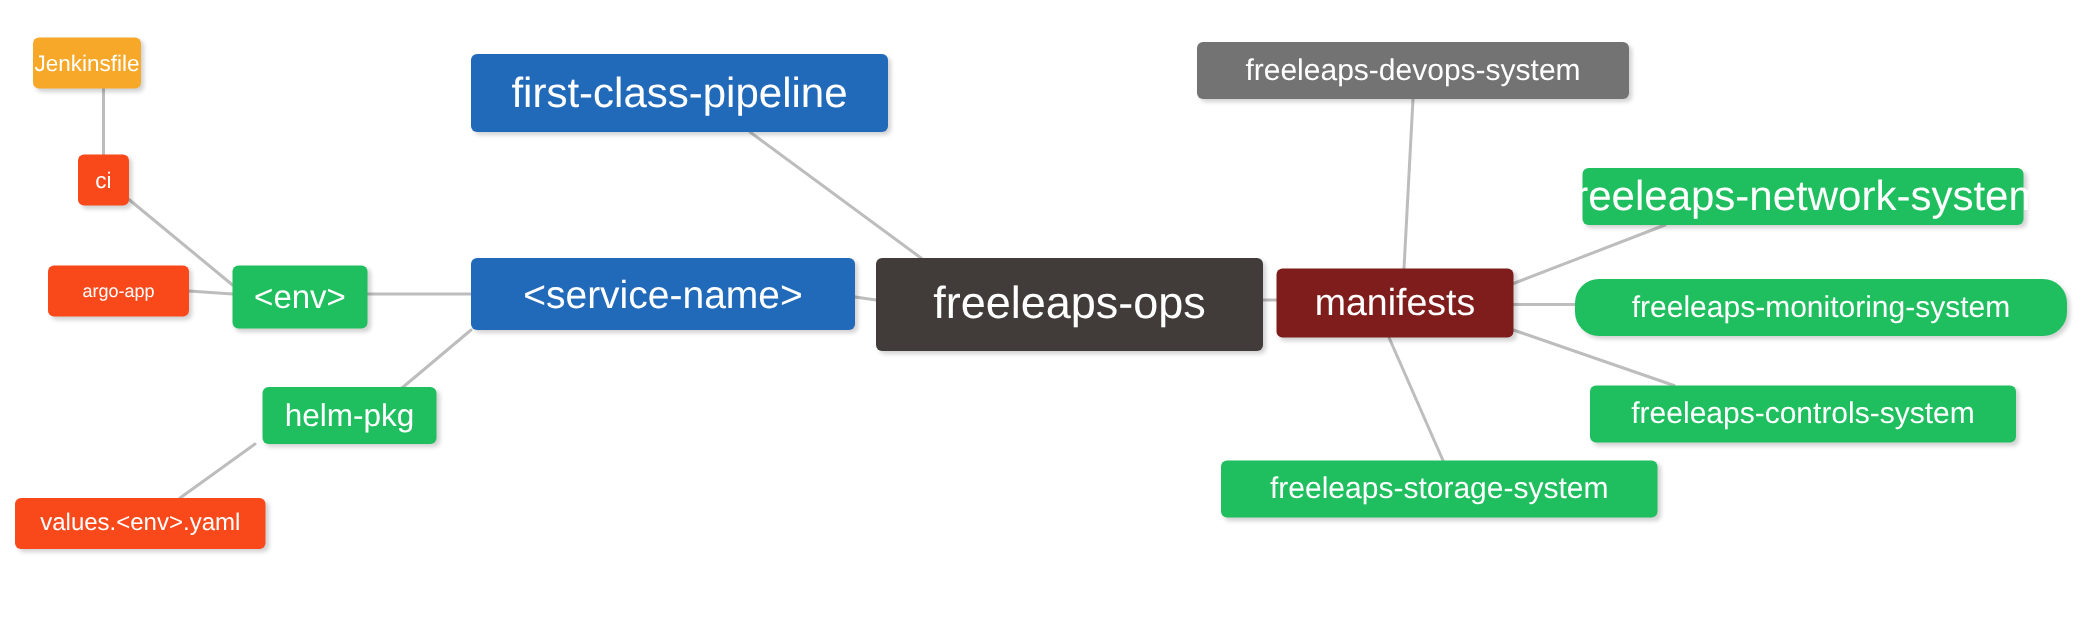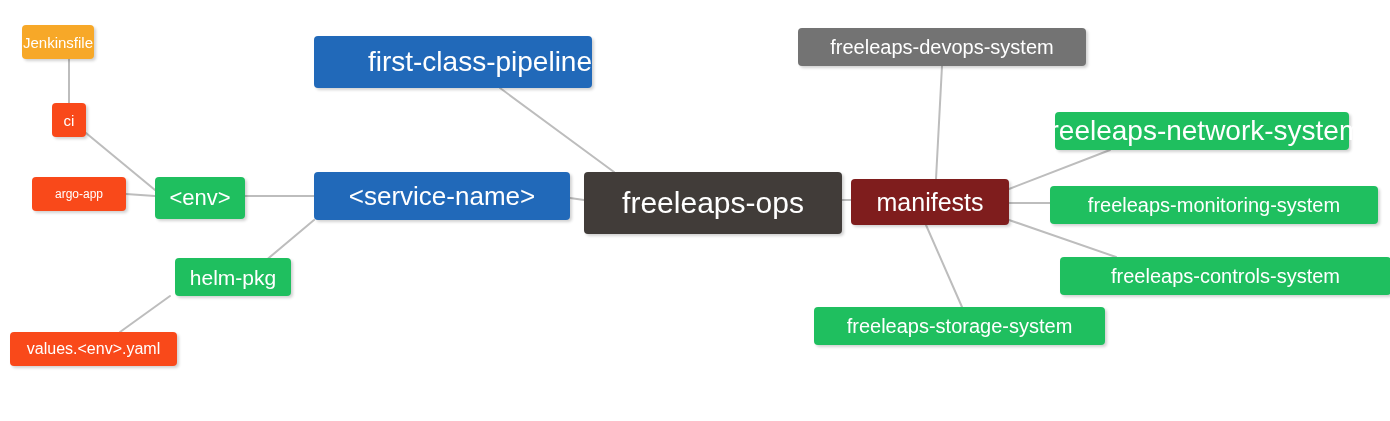--- a/index.html
+++ b/index.html
@@ -77,41 +77,41 @@
       </div>
       <div class="node" style="left: 155px; top: 177px; width: 90px; height: 42px; background: rgb(31, 191, 95); font-size: 22px;">
         <span class="node-label">&lt;env&gt;</span>
       </div>
       <div class="node" style="left: 148px; top: 258px; width: 116px; height: 38px; background: rgb(31, 191, 95); font-size: 21px; margin-left: 27px;">
         <span class="node-label">helm-pkg</span>
       </div>
       <div class="node" style="left: 10px; top: 332px; width: 167px; height: 34px; background: rgb(249, 73, 26); font-size: 16px;">
         <span class="node-label">values.&lt;env&gt;.yaml</span>
       </div>
-      <div class="node" style="left: 314px; top: 36px; width: 278px; height: 52px; background: rgb(33, 105, 185); font-size: 28px; justify-content: flex-end;">
+      <div class="node" style="left: 314px; top: 36px; width: 278px; height: 52px; background: rgb(33, 105, 185); font-size: 28px;">
         <span class="node-label">first-class-pipeline</span>
       </div>
       <div class="node" style="left: 314px; top: 172px; width: 256px; height: 48px; background: rgb(33, 105, 185); font-size: 26px;">
         <span class="node-label">&lt;service-name&gt;</span>
       </div>
       <div class="node" style="left: 584px; top: 172px; width: 258px; height: 62px; background: rgb(65, 60, 57); font-size: 30px;">
         <span class="node-label">freeleaps-ops</span>
       </div>
       <div class="node" style="left: 851px; top: 179px; width: 158px; height: 46px; background: #7f1d1d; font-size: 25px;">
         <span class="node-label">manifests</span>
       </div>
       <div class="node" style="left: 798px; top: 28px; width: 288px; height: 38px; background: #737373; font-size: 20px;">
         <span class="node-label">freeleaps-devops-system</span>
       </div>
       <div class="node" style="left: 1055px; top: 112px; width: 294px; height: 38px; background: rgb(31, 191, 95); font-size: 28px;">
         <span class="node-label">freeleaps-network-system</span>
       </div>
-      <div class="node" style="left: 1050px; top: 186px; width: 328px; height: 38px; background: rgb(31, 191, 95); font-size: 20px;">
+      <div class="node" style="left: 1050px; top: 186px; width: 328px; height: 38px; background: rgb(31, 191, 95); font-size: 20px; border-radius: 16px;">
         <span class="node-label">freeleaps-monitoring-system</span>
       </div>
-      <div class="node" style="left: 1060px; top: 257px; width: 331px; height: 38px; background: rgb(31, 191, 95); font-size: 20px;">
+      <div class="node" style="left: 1060px; top: 257px; width: 284px; height: 38px; background: rgb(31, 191, 95); font-size: 20px;">
         <span class="node-label">freeleaps-controls-system</span>
       </div>
       <div class="node" style="left: 814px; top: 307px; width: 291px; height: 38px; background: rgb(31, 191, 95); font-size: 20px;">
         <span class="node-label">freeleaps-storage-system</span>
       </div>
     </div>
 </div>
 
 </body></html>

